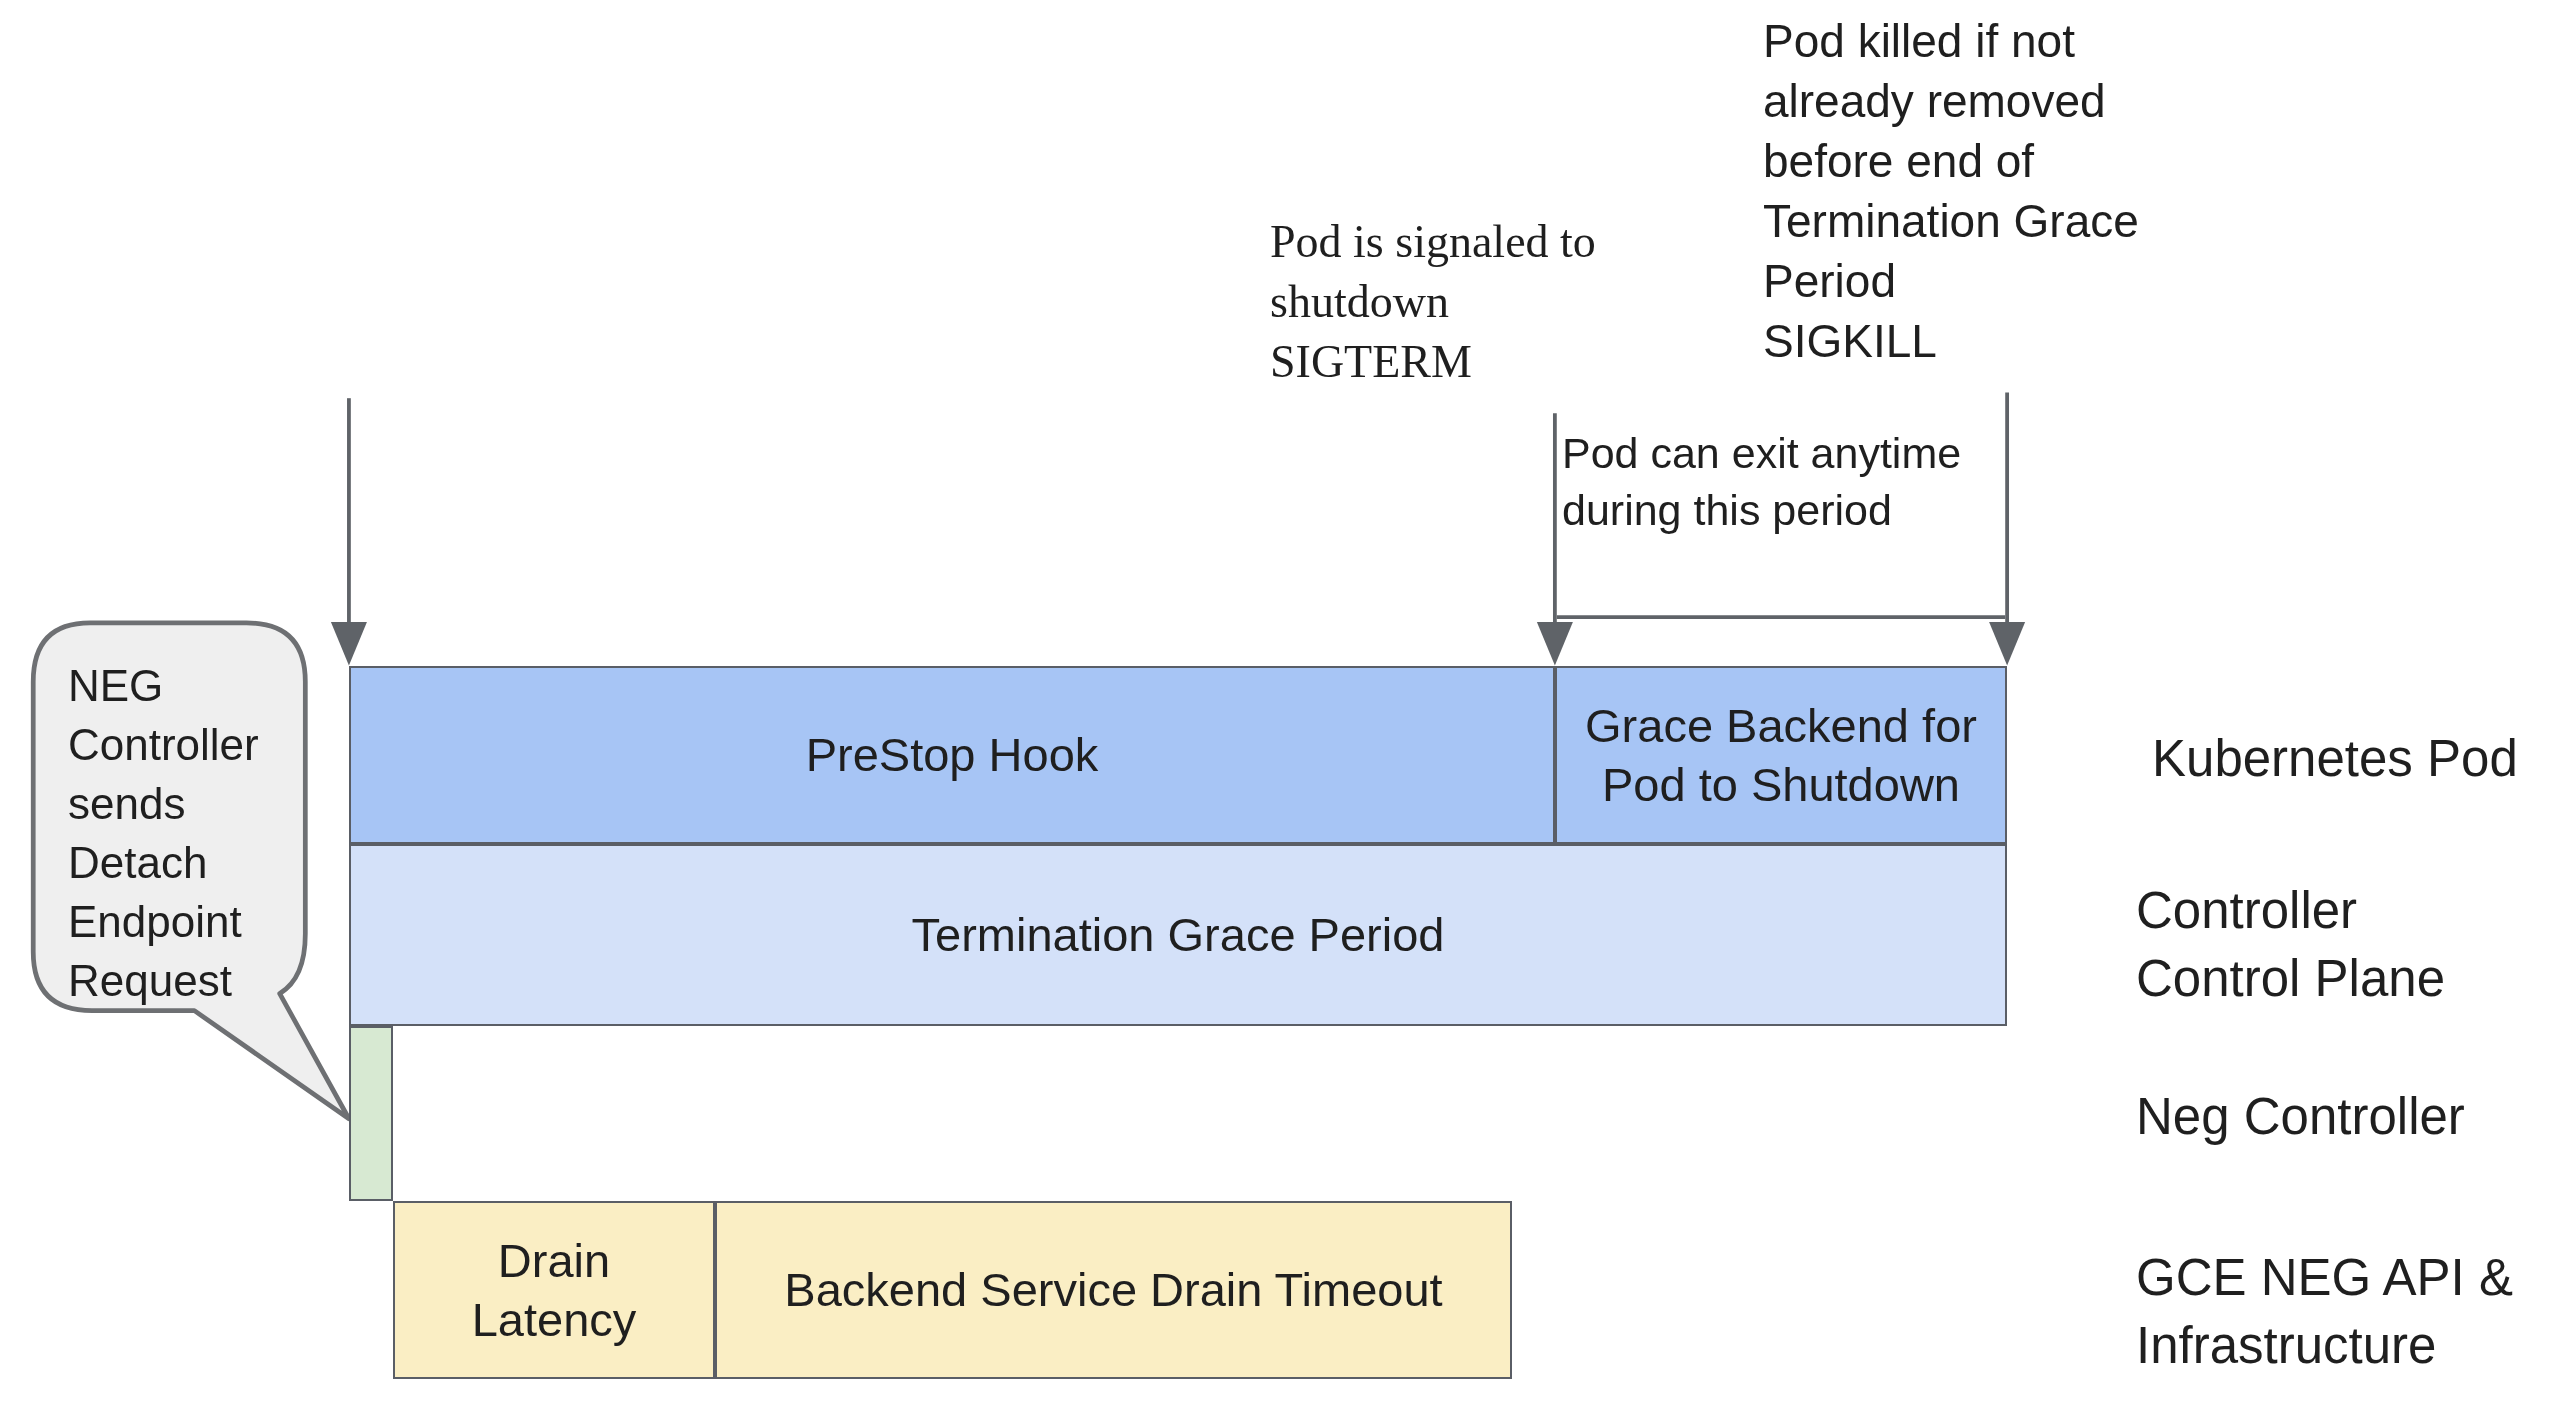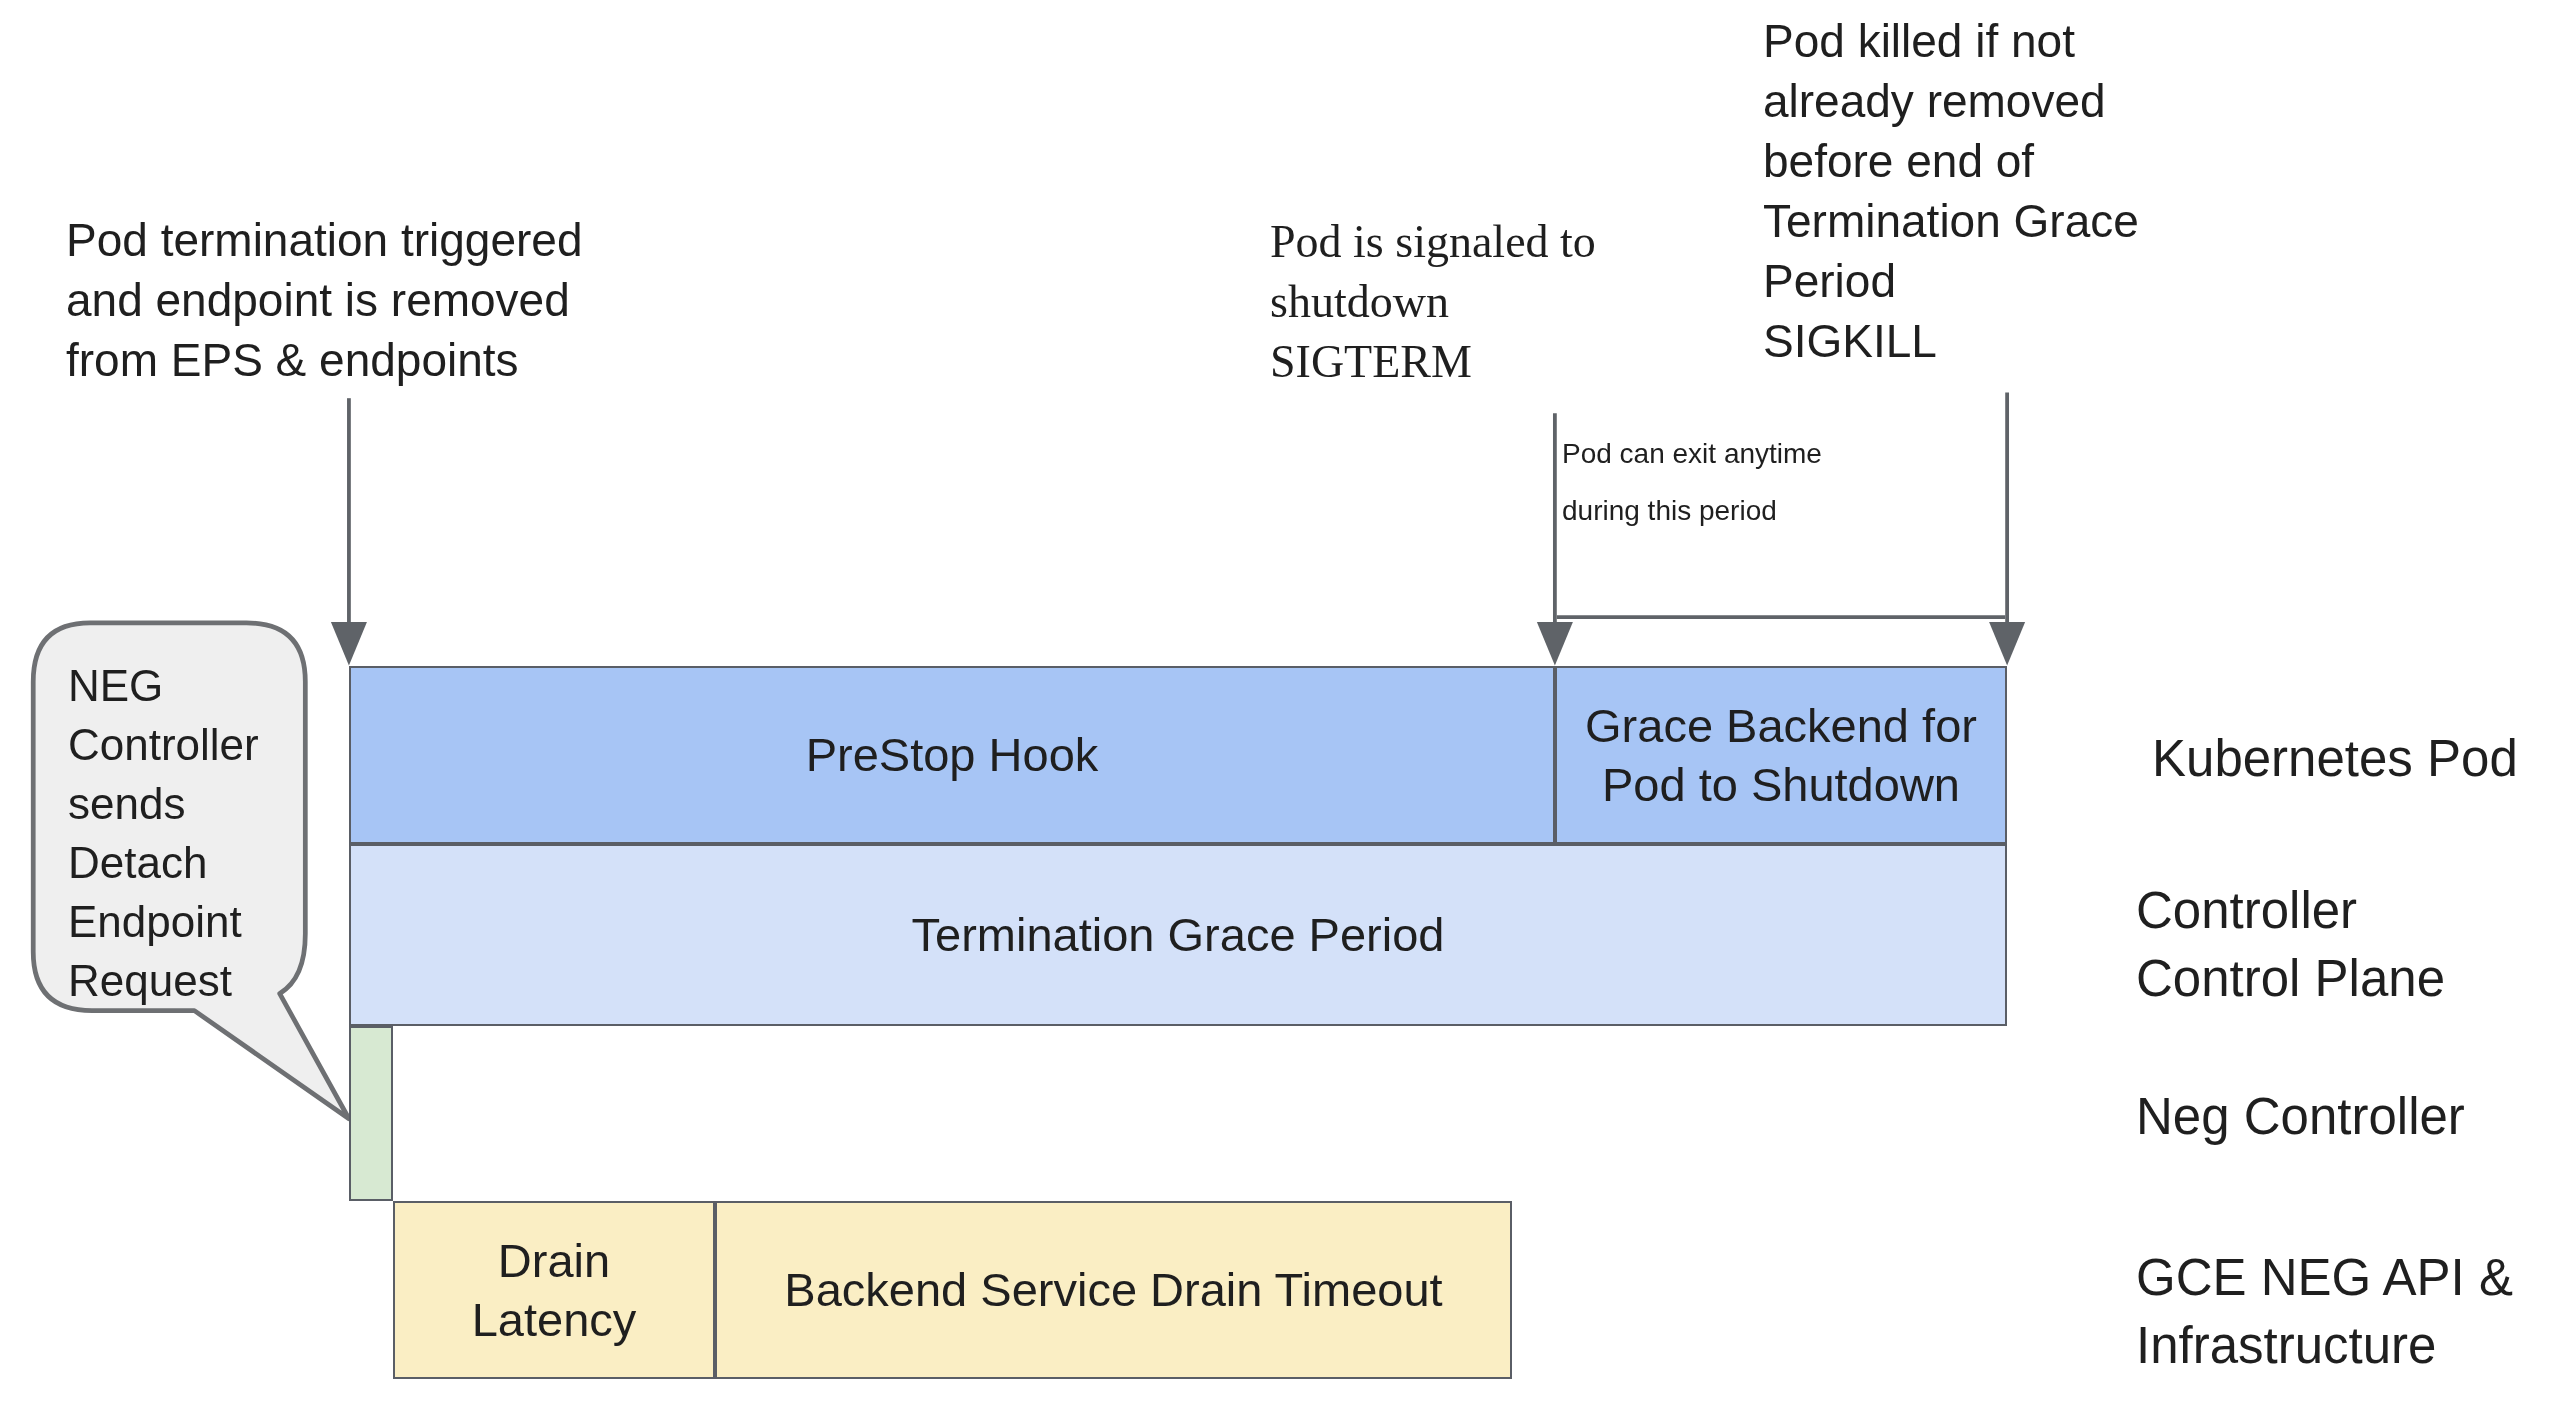--- a/index.html
+++ b/index.html
@@ -23,21 +23,21 @@
     color:var(--text);
   }
   .txt{white-space:pre-line;}
   .annotation{
     position:absolute;
     font-size:46px;
     line-height:60px;
     color:var(--text);
   }
   .annotation.small{
-    font-size:28px;
+    font-size:43px;
     line-height:57px;
   }
   .overlay{
     position:absolute;left:0;top:0;width:2576px;height:1406px;
   }
   .bar{
     position:absolute;
     box-sizing:border-box;
     border:2.8px solid var(--bar-border);
     display:flex;align-items:center;justify-content:center;
@@ -88,23 +88,20 @@
     <g>
       <line x1="2117" y1="414" x2="2117" y2="660" stroke="var(--arrow-gray)" stroke-width="4"></line>
       <polygon points="2117,702 2098,656 2136,656" fill="var(--arrow-gray)"></polygon>
     </g>
 
     <line x1="1642" y1="651" x2="2115" y2="651" stroke="var(--arrow-gray)" stroke-width="4"></line>
 
     <path d="M 95 657 L 260 657 Q 322 657 322 719 L 322 985 Q 322 1032 295 1048 L 368 1180 L 205 1066 L 97 1066 Q 35 1066 35 1004 L 35 719 Q 35 657 95 657 Z" fill="var(--bubble-fill)" stroke="var(--bubble-border)" stroke-width="5" stroke-linejoin="round"></path>
   </svg>
 
-  <div class="annotation txt" style="left:66px;top:210px;width:616px;">Pod termination triggered
-and endpoint is removed
-from EPS &amp; endpoints</div>
 
   <div class="annotation txt" style="left:1270px;top:212px;width:474px;font-family:Liberation Serif, serif;">Pod is signaled to
 shutdown
 SIGTERM</div>
 
   <div class="annotation txt" style="left:1763px;top:11.4px;width:488px;">Pod killed if not
 already removed
 before end of
 Termination Grace
 Period

